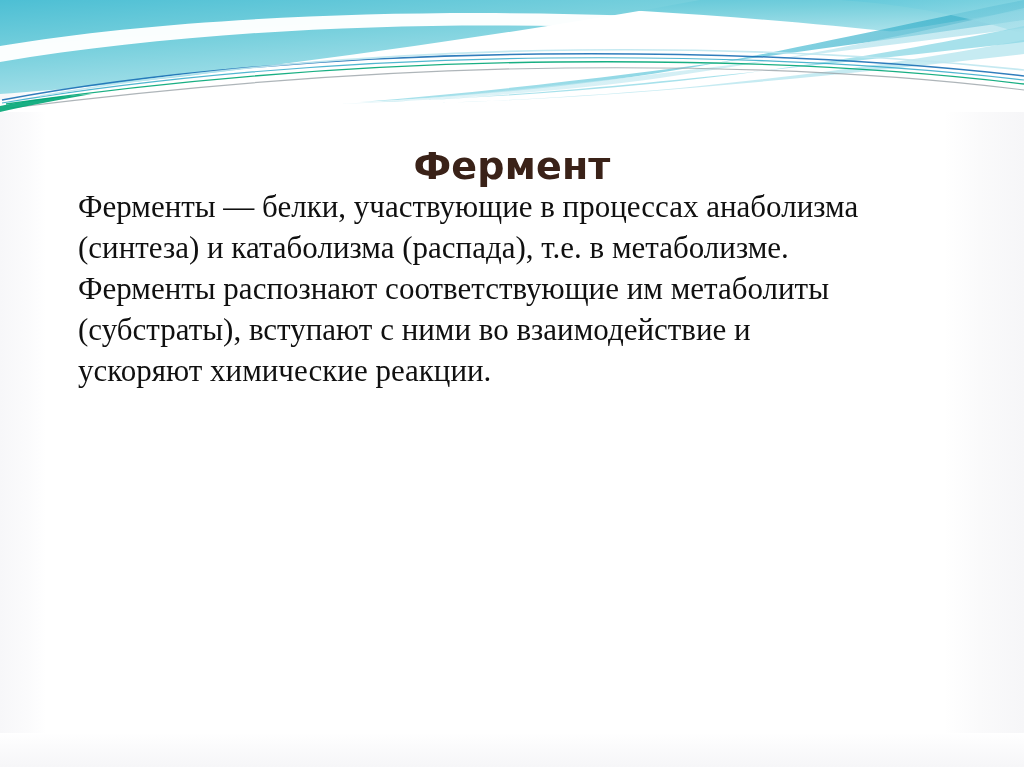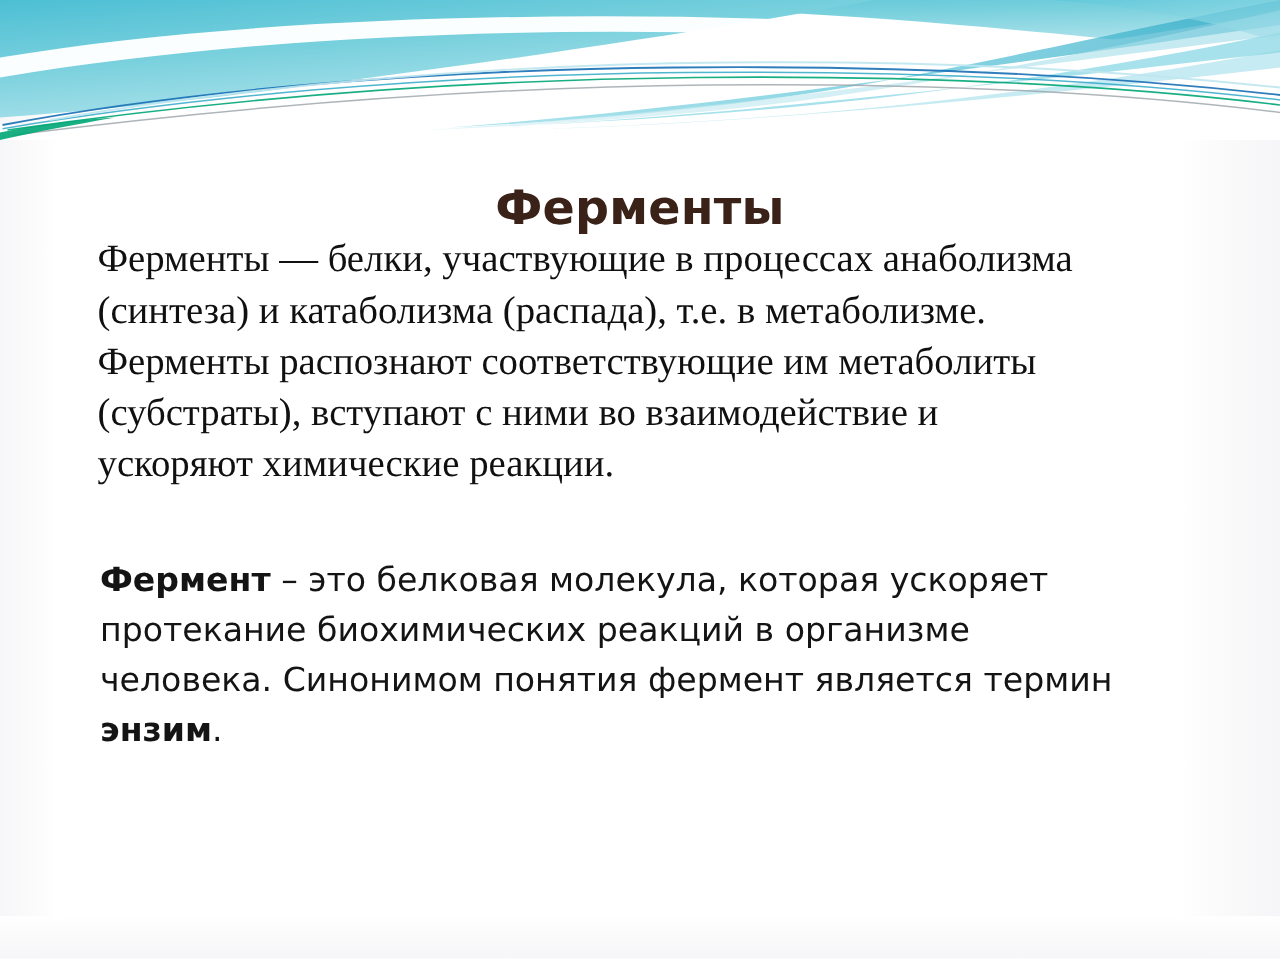--- a/index.html
+++ b/index.html
@@ -162,25 +162,22 @@
       <path d="M2,100 C140,74 330,56 540,54 C740,52 900,62 1024,76" fill="none" stroke="#1a6fb5" stroke-width="1.5" opacity="0.9"></path>
       <path d="M2,103 C150,78 340,60 548,58 C746,56 904,66 1024,80" fill="none" stroke="#31a9c8" stroke-width="1.2" opacity="0.85"></path>
       <path d="M6,104 C160,82 350,64 556,62 C752,60 908,70 1024,84" fill="none" stroke="#00a676" stroke-width="1.3" opacity="0.9"></path>
       <path d="M10,108 C170,88 360,70 566,68 C760,66 912,76 1024,90" fill="none" stroke="#9aa3a8" stroke-width="1.2" opacity="0.8"></path>
       <path d="M40,96 C190,70 380,52 580,50 C770,48 910,58 1024,70" fill="none" stroke="#bfe7ef" stroke-width="1.6" opacity="0.9"></path>
 
       <path d="M0,106 C30,100 60,96 92,94 C58,100 26,106 0,112 Z" fill="#00a676" opacity="0.9"></path>
     </svg>
   </div>
 
-  <h1 id="title">Ферменты</h1>
+  <h1 id="title">Фермент</h1>
 
   <div id="body-area">
 
     <p class="para-serif">Ферменты — белки, участвующие в процессах анаболизма (синтеза) и катаболизма (распада), т.е. в метаболизме. Ферменты распознают соответствующие им метаболиты (субстраты), вступают с ними во взаимодействие и ускоряют химические реакции.</p>
 
-    <p class="para-sans">
-      <span class="strong">Фермент</span><span> – это белковая молекула, которая ускоряет протекание биохимических реакций в организме человека. Синонимом понятия фермент является термин </span><span class="strong">энзим</span><span>.</span>
-    </p>
 
   </div>
 
 </div>
 
 </body></html>

